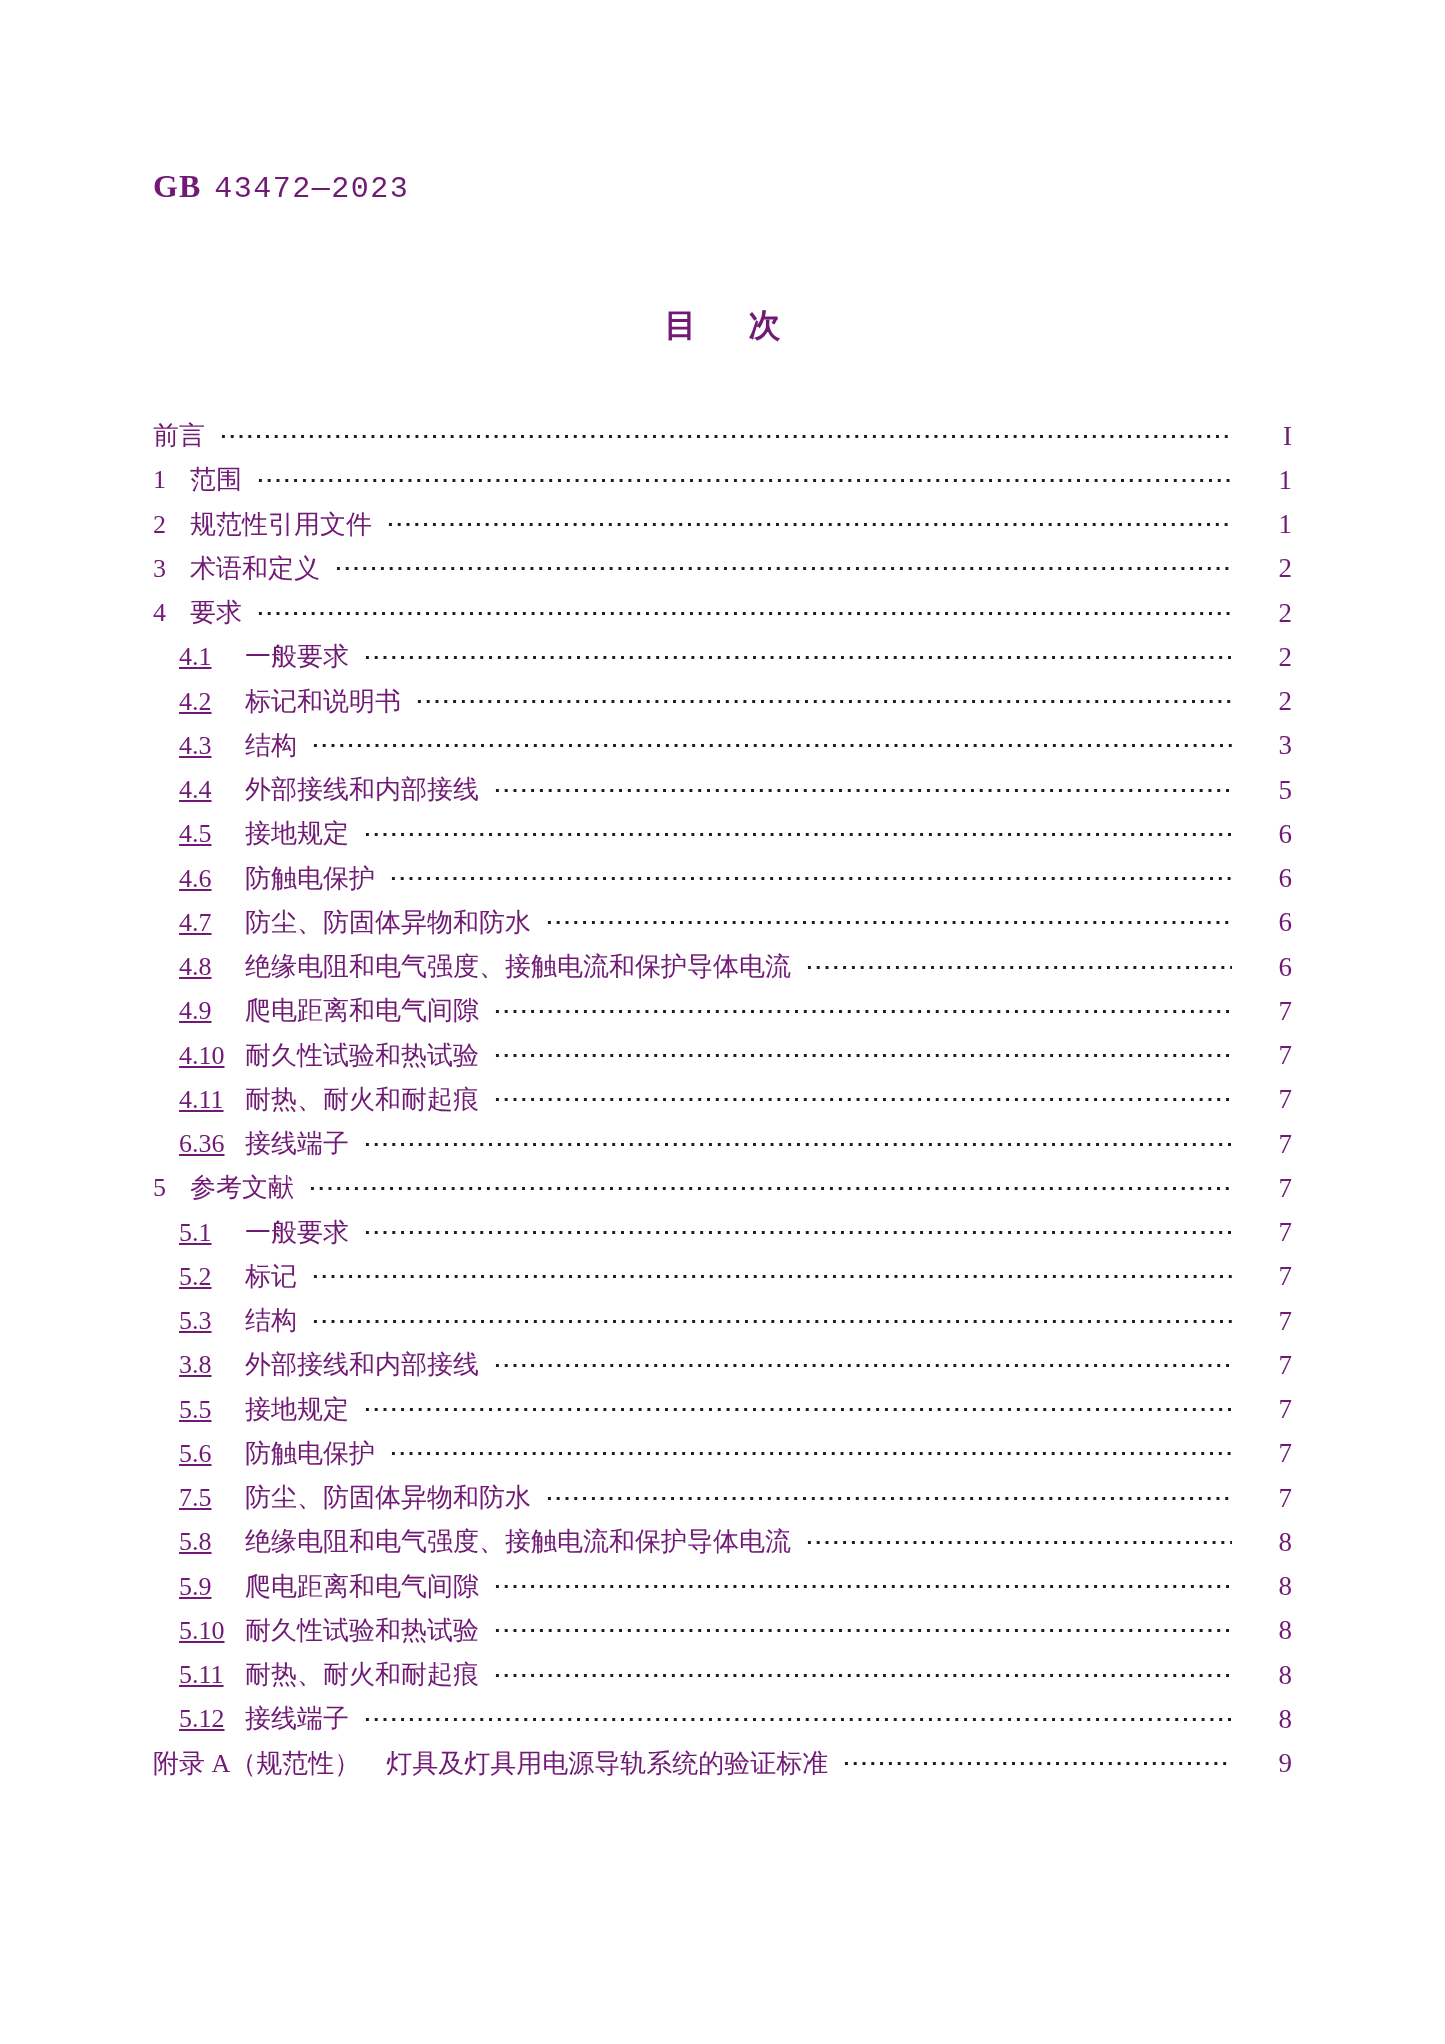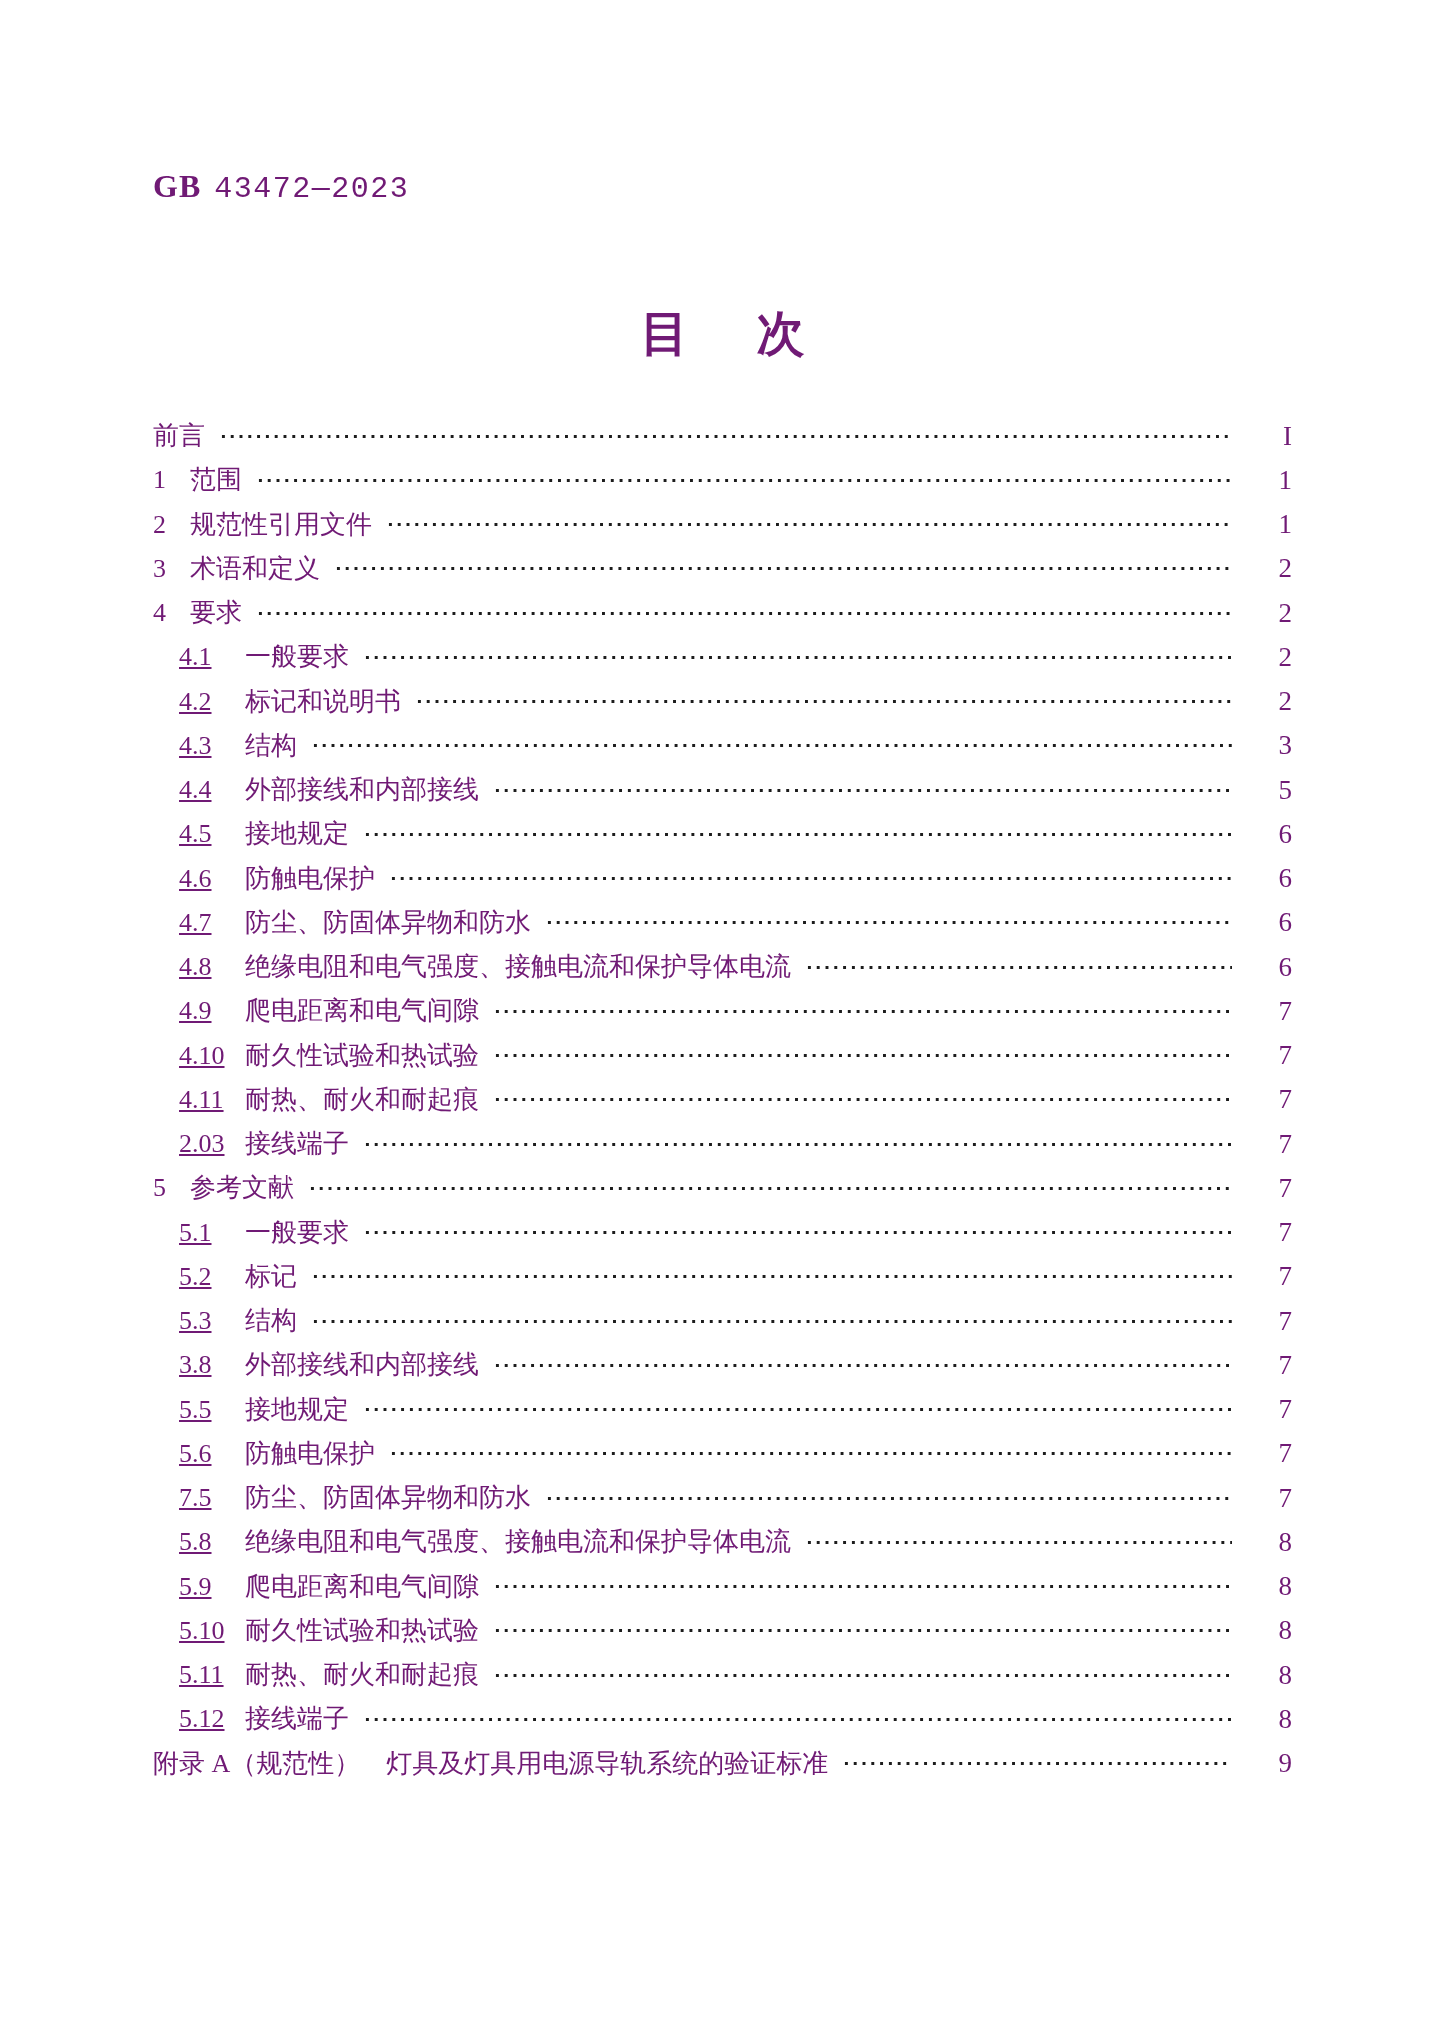--- a/index.html
+++ b/index.html
@@ -37,21 +37,21 @@
     letter-spacing: 1.5px;
     margin-left: 13px;
   }
   .toc-title {
     position: absolute;
     top: 308px;
     left: 0;
     right: 0;
     margin: 0;
     text-align: center;
-    font-size: 48px;
+    font-size: 32px;
     line-height: 1.1;
     font-weight: 700;
     letter-spacing: 10px;
     text-indent: 10px; 
   }
   .toc {
     position: absolute;
     left: 153px;
     top: 414px;
     width: 1139px;
@@ -191,21 +191,21 @@
     <span class="toc-leader"></span>
     <span class="toc-page">7</span>
   </div>
       <div class="toc-row level-1">
     <span class="toc-num">4.11</span>
     <span class="toc-label">耐热、耐火和耐起痕</span>
     <span class="toc-leader"></span>
     <span class="toc-page">7</span>
   </div>
       <div class="toc-row level-1">
-    <span class="toc-num">2.03</span>
+    <span class="toc-num">6.36</span>
     <span class="toc-label">接线端子</span>
     <span class="toc-leader"></span>
     <span class="toc-page">7</span>
   </div>
       <div class="toc-row level-0">
     <span class="toc-num">5</span>
     <span class="toc-label">参考文献</span>
     <span class="toc-leader"></span>
     <span class="toc-page">7</span>
   </div>

